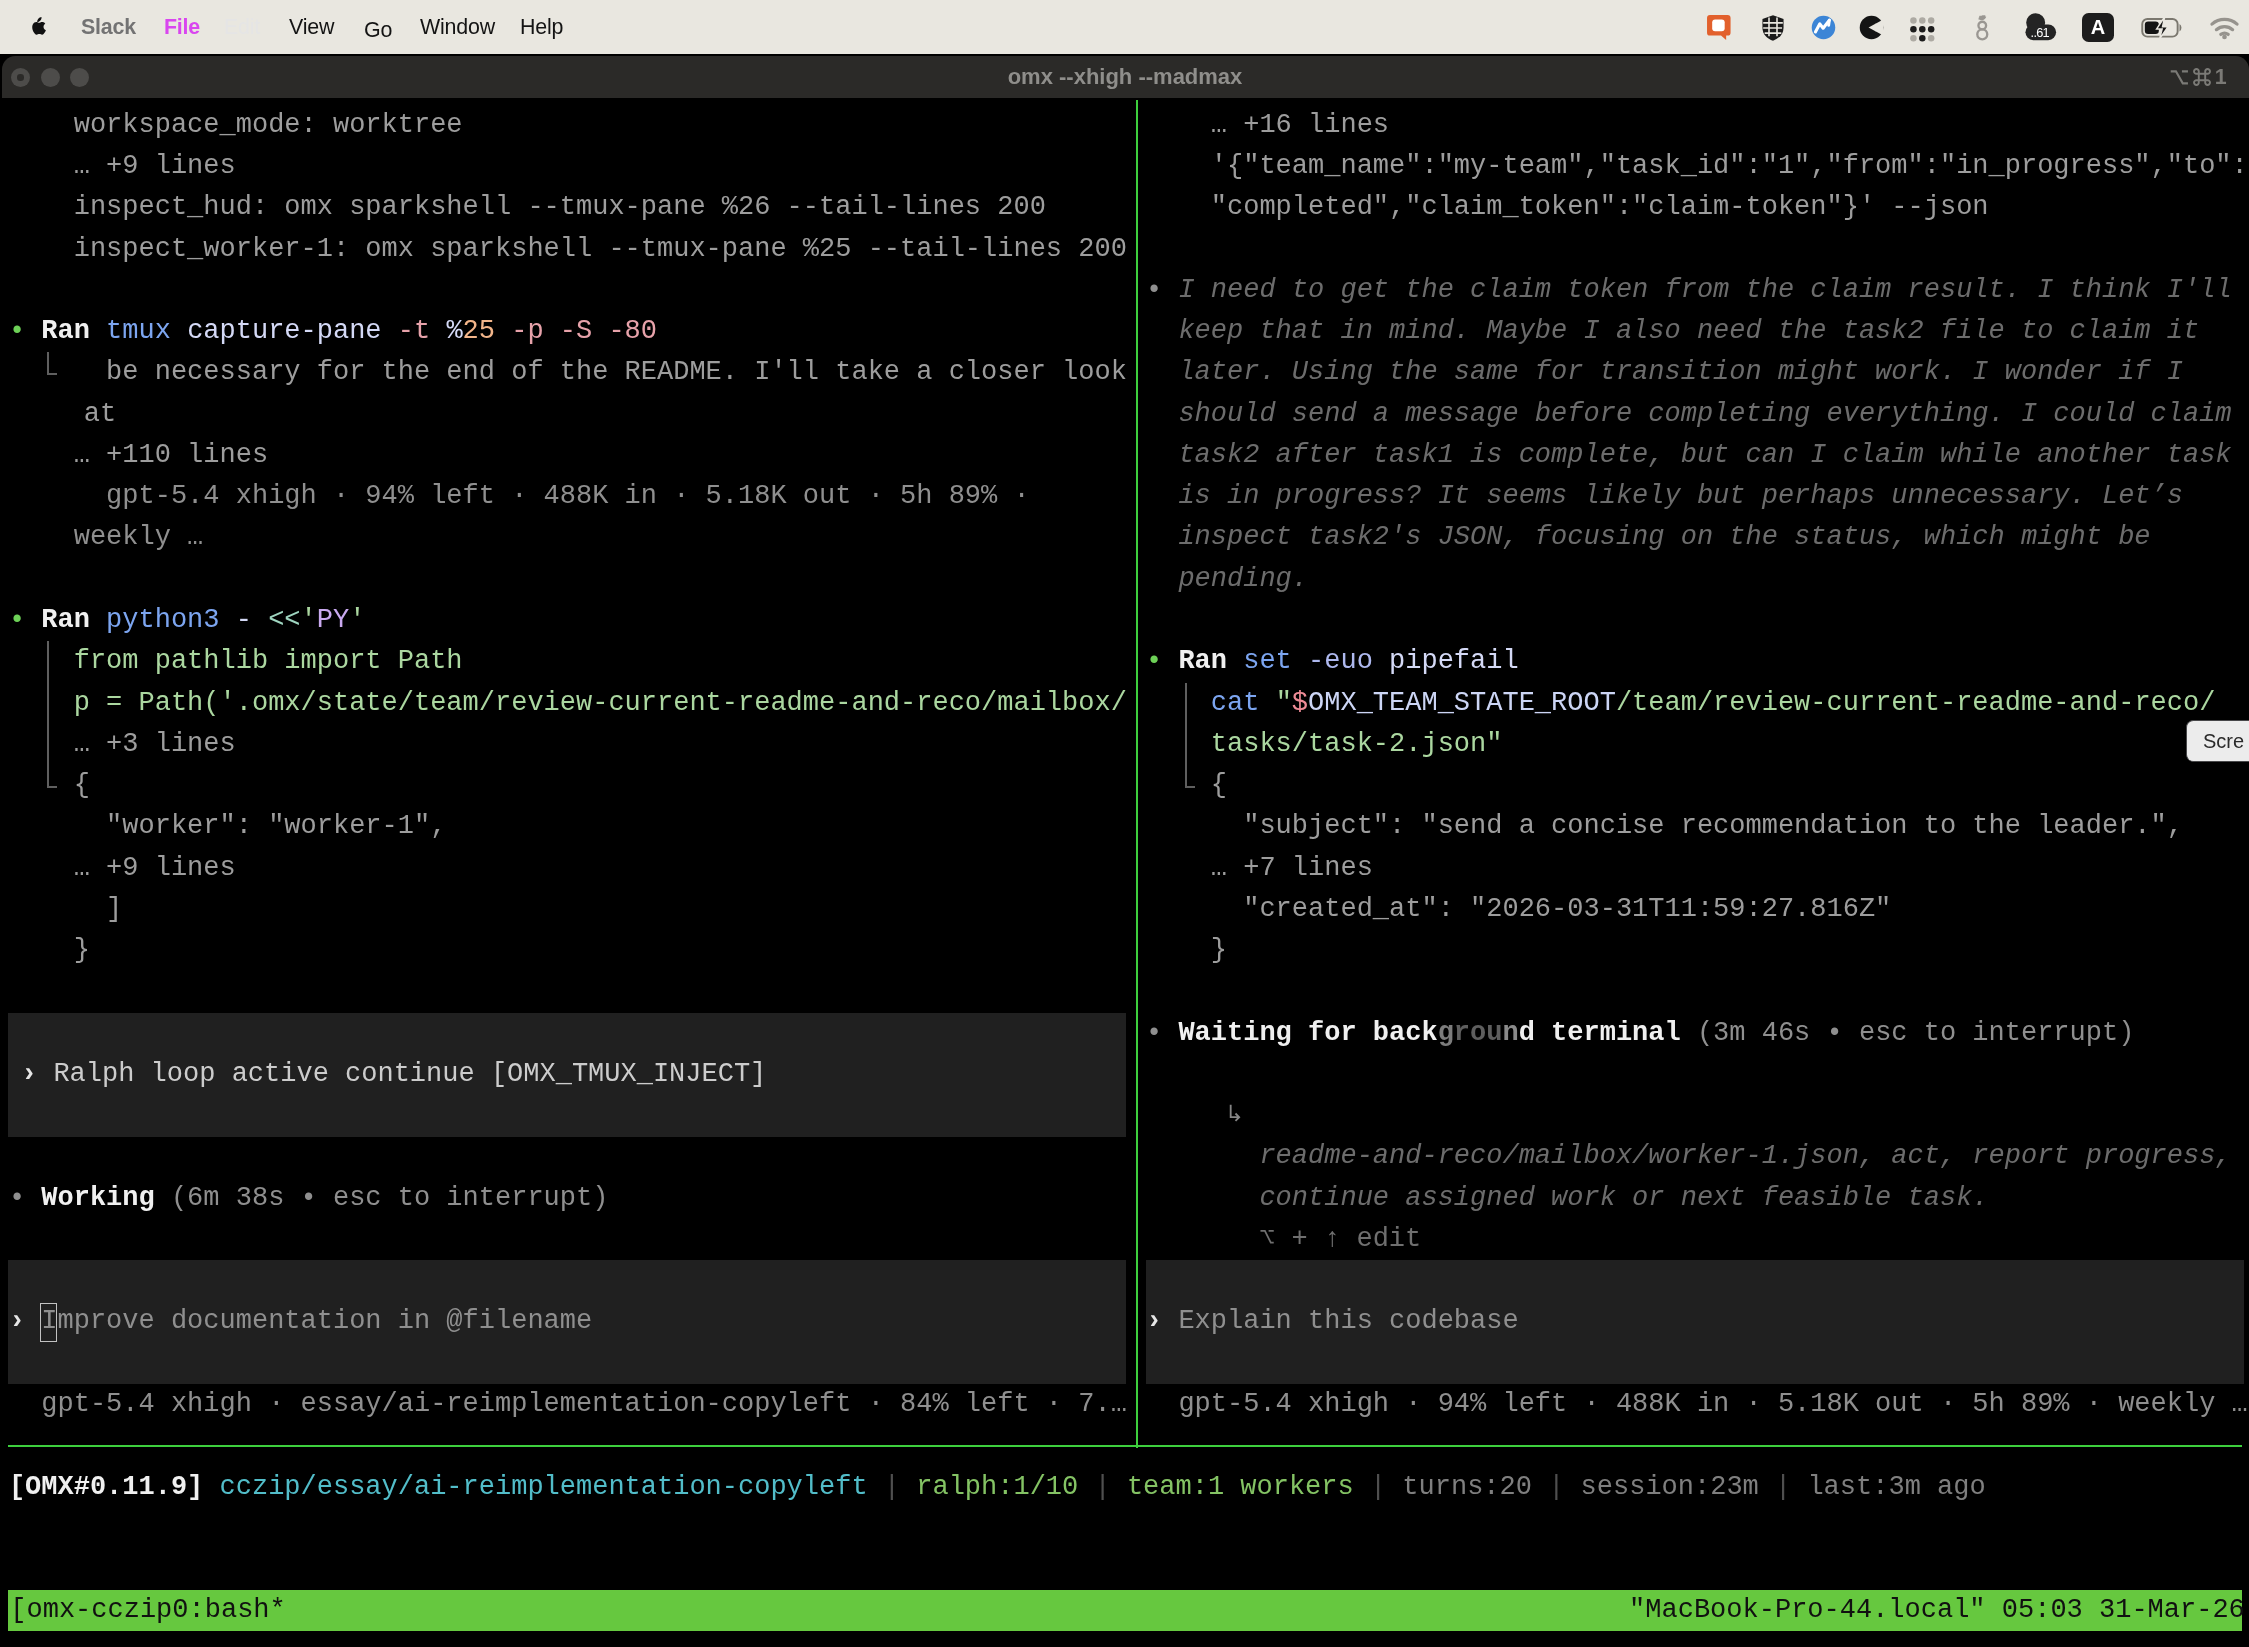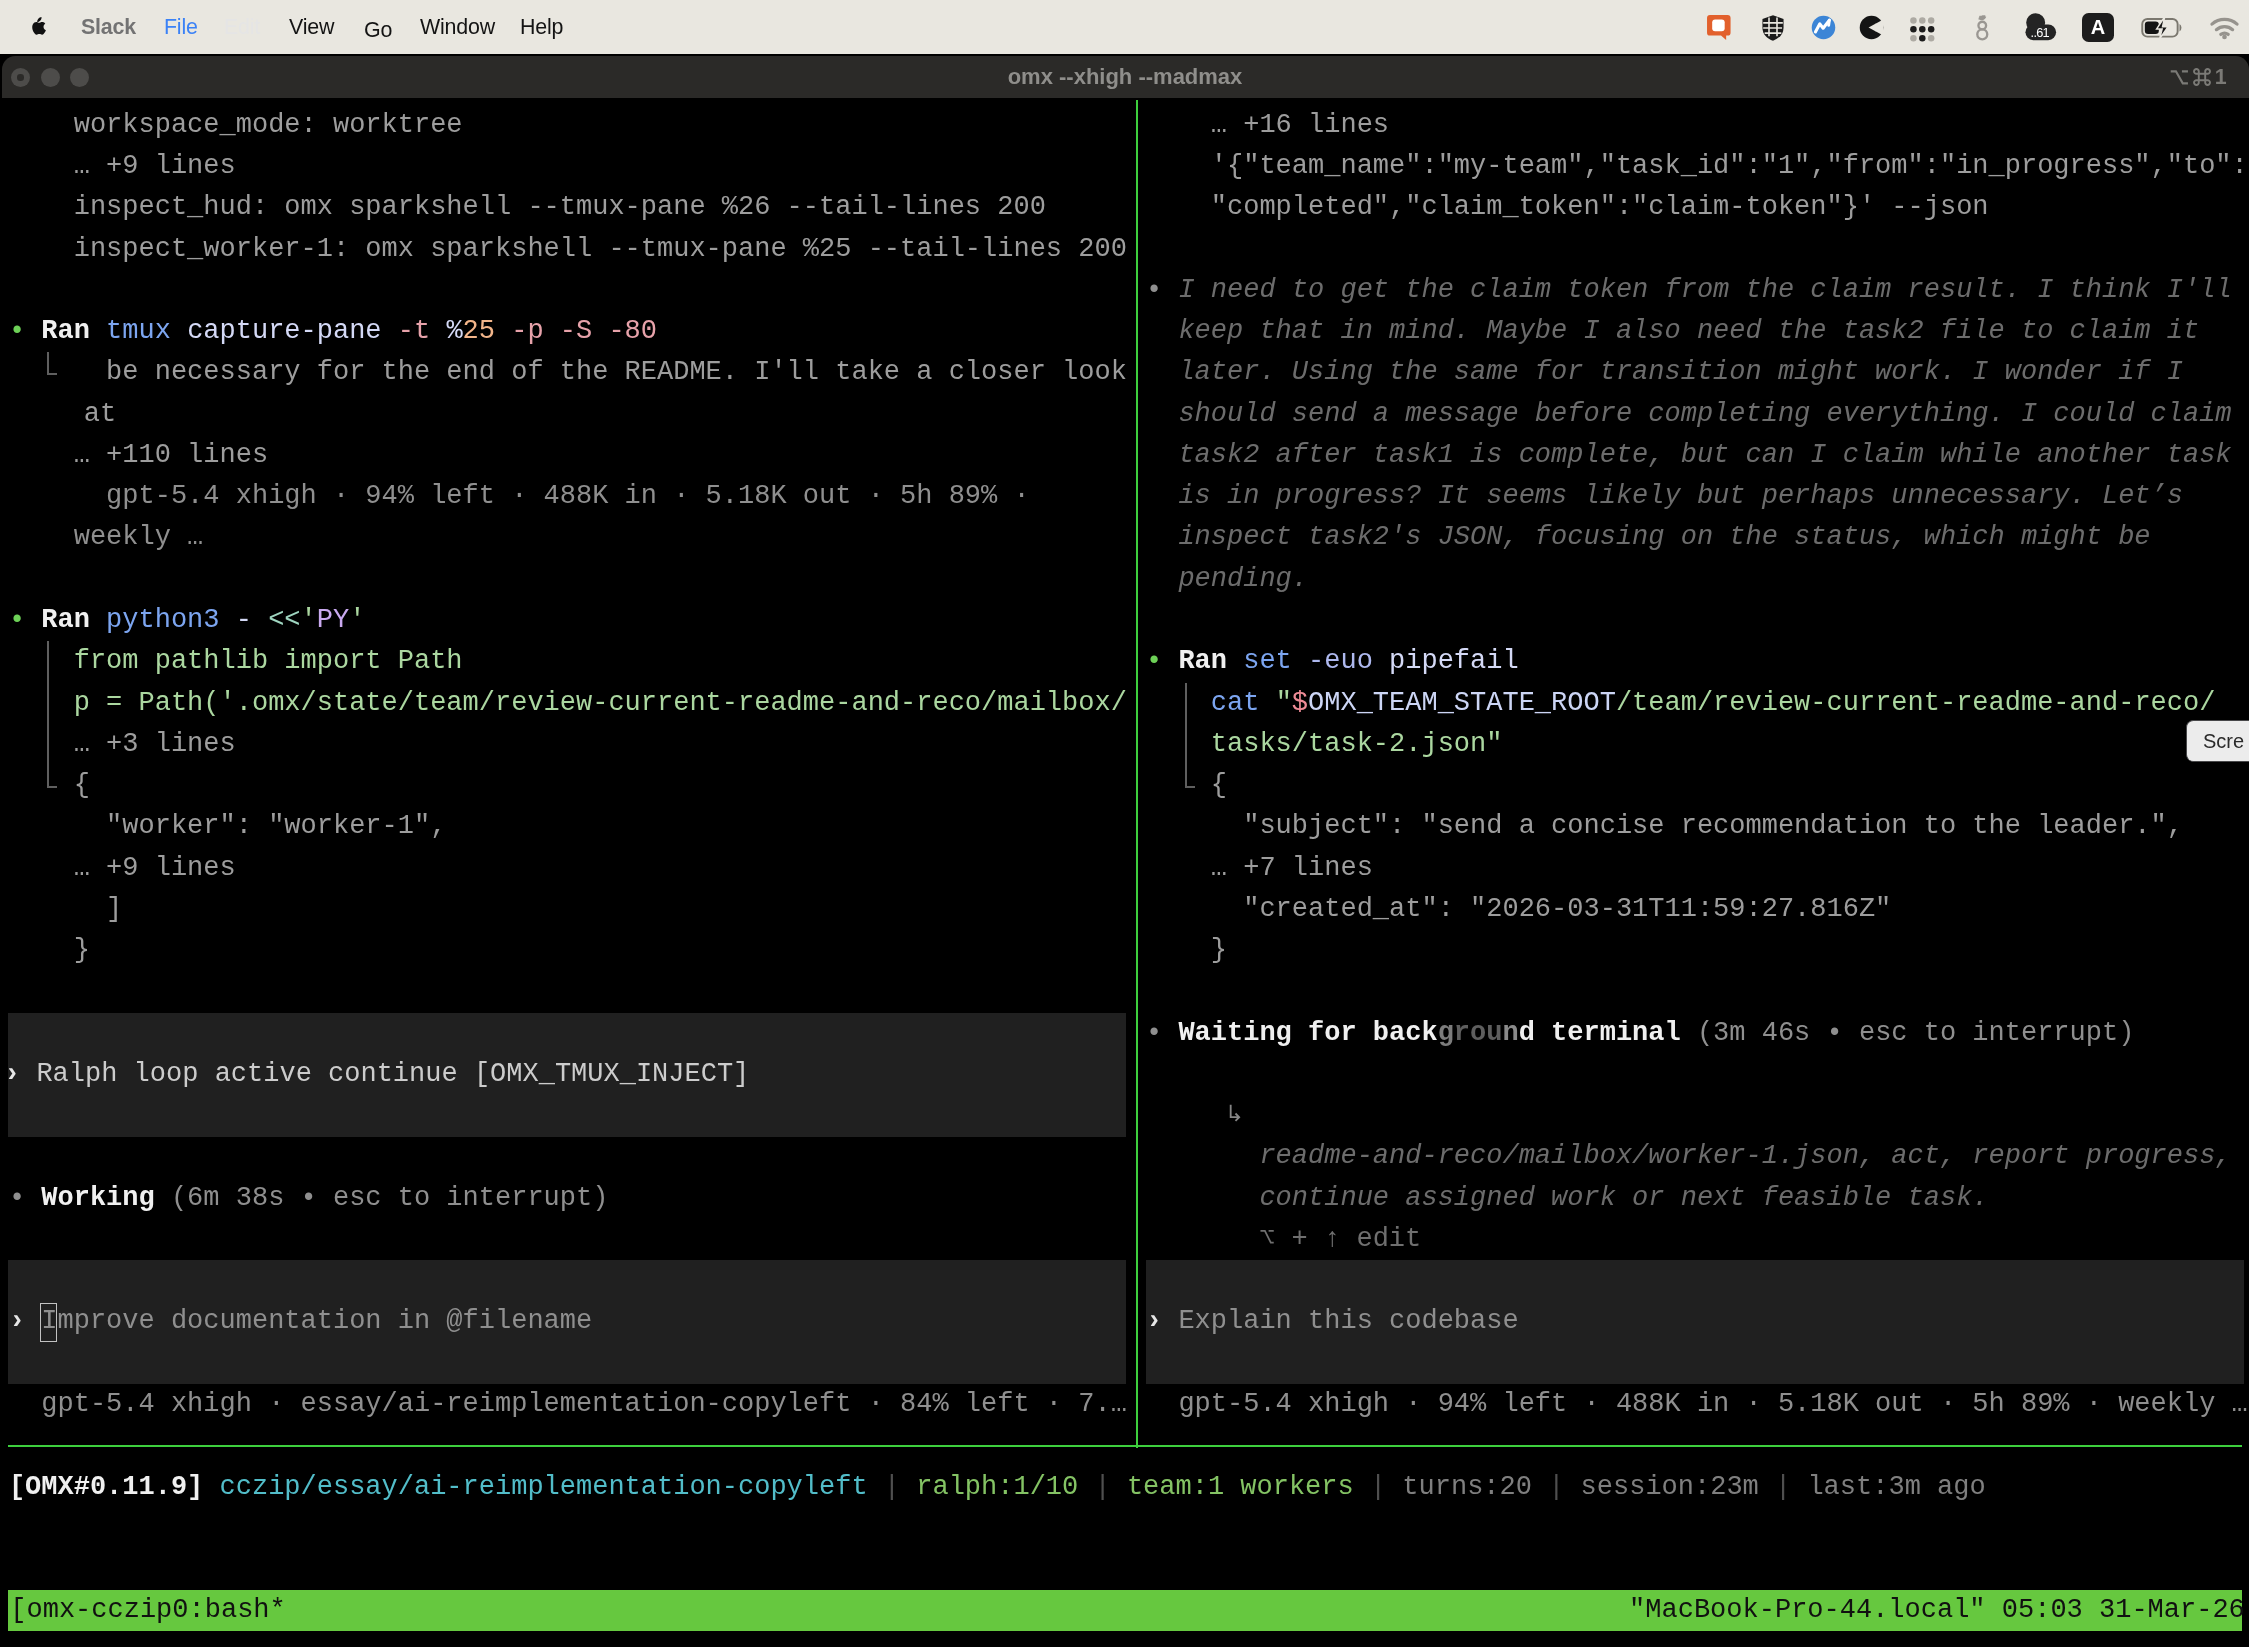--- a/index.html
+++ b/index.html
@@ -40,21 +40,21 @@
 <svg width="22" height="22" viewBox="0 0 24 24" style="margin-right:1.5px">
       <path d="M8.5 8.5h7v7h-7zM8.5 8.5H6a2.6 2.6 0 1 1 2.5-2.5zM15.5 8.5V6a2.6 2.6 0 1 1 2.5 2.5zM15.5 15.5H18a2.6 2.6 0 1 1-2.5 2.5zM8.5 15.5V18a2.6 2.6 0 1 1-2.5-2.5z" stroke="#7b7a76" stroke-width="2.1" fill="none"></path>
     </svg>
 <span style="font-size:21.4px;font-weight:bold;">1</span>
   </div>
 <div class="abs" style="left:0;top:0;width:2250px;height:54px;background:#e9e7e0;"></div>
 <svg class="abs" style="left:29.5px;top:16px" width="18.5" height="22" viewBox="0 0 17 21">
 <path fill="#111" d="M11.7 5.2c.9-1.1 1.5-2.6 1.3-4.1-1.3.1-2.8.9-3.7 2-.8.9-1.5 2.5-1.3 3.9 1.4.1 2.8-.7 3.7-1.8zm3.6 7.6c0-2.5 2-3.7 2.1-3.8-1.1-1.7-2.9-1.9-3.5-1.9-1.5-.2-2.9.9-3.7.9-.8 0-1.9-.9-3.2-.9-1.6 0-3.1 1-4 2.4-1.7 3-.4 7.4 1.2 9.8.8 1.2 1.8 2.5 3.1 2.4 1.2-.1 1.7-.8 3.2-.8s1.9.8 3.2.8c1.3 0 2.2-1.2 3-2.4 1-1.4 1.3-2.7 1.4-2.8-.1-.1-2.7-1.1-2.8-3.7z" transform="scale(0.82)"></path>
   </svg>
 <div class="abs" style="left:81px;top:0;height:54px;display:flex;align-items:center;color:#737373;font-size:21.4px;font-weight:bold;letter-spacing:-0.2px;">Slack</div>
-<div class="abs" style="left:164px;top:0;height:54px;display:flex;align-items:center;color:#3b82f6;font-size:21.4px;font-weight:normal;letter-spacing:-0.2px;">File</div>
+<div class="abs" style="left:164px;top:0;height:54px;display:flex;align-items:center;color:#d946ef;font-size:21.4px;font-weight:bold;letter-spacing:-0.2px;">File</div>
 <div class="abs" style="left:224px;top:0;height:54px;display:flex;align-items:center;color:#e5e5e5;font-size:21.4px;font-weight:normal;letter-spacing:-0.2px;">Edit</div>
 <div class="abs" style="left:289px;top:0;height:54px;display:flex;align-items:center;color:#141414;font-size:21.4px;font-weight:normal;letter-spacing:-0.2px;">View</div>
 <div class="abs" style="left:364px;top:0;height:60px;display:flex;align-items:center;color:#141414;font-size:21.4px;font-weight:normal;letter-spacing:-0.2px;">Go</div>
 <div class="abs" style="left:420px;top:0;height:54px;display:flex;align-items:center;color:#141414;font-size:21.4px;font-weight:normal;letter-spacing:-0.2px;">Window</div>
 <div class="abs" style="left:520px;top:0;height:54px;display:flex;align-items:center;color:#141414;font-size:21.4px;font-weight:normal;letter-spacing:-0.2px;">Help</div>
 <svg class="abs" style="left:1707px;top:14.8px" width="23.6" height="25" viewBox="0 0 32 34">
 <path fill="#e2602c" d="M4 0h24a4 4 0 0 1 4 4v20a4 4 0 0 1-4 4h-2v6l-7-6H4a4 4 0 0 1-4-4V4a4 4 0 0 1 4-4z"></path>
 <rect x="7" y="6" width="17" height="16" rx="4" fill="#fff"></rect>
   </svg>
 <svg class="abs" style="left:1761px;top:14.8px" width="24" height="26" viewBox="0 0 33 35">
@@ -137,21 +137,21 @@
 <div class="ln mono " style="left:8.9px;top:517px;"><span class="dim">    weekly …</span></div>
 <div class="ln mono " style="left:8.9px;top:600px;"><span class="gb">•</span> <span class="w">Ran</span> <span class="bl">python3</span> <span class="ll">-</span> <span class="tl">&lt;&lt;</span><span class="cg">'</span><span class="vi">PY</span><span class="cg">'</span></div>
 <div class="ln mono " style="left:8.9px;top:641px;"><span class="cg">    from pathlib import Path</span></div>
 <div class="ln mono " style="left:8.9px;top:683px;"><span class="cg">    p = Path('.omx/state/team/review-current-readme-and-reco/mailbox/</span></div>
 <div class="ln mono " style="left:8.9px;top:724px;">    … +3 lines</div>
 <div class="ln mono " style="left:8.9px;top:765px;">    {</div>
 <div class="ln mono " style="left:8.9px;top:806px;">      "worker": "worker-1",</div>
 <div class="ln mono " style="left:8.9px;top:848px;">    … +9 lines</div>
 <div class="ln mono " style="left:8.9px;top:889px;">      ]</div>
 <div class="ln mono " style="left:8.9px;top:930px;">    }</div>
-<div class="ln mono " style="left:4px;top:1054px;"><span class="pr">›</span> <span class="bt">Ralph loop active continue [OMX_TMUX_INJECT]</span></div>
+<div class="ln mono " style="left:21px;top:1054px;"><span class="pr">›</span> <span class="bt">Ralph loop active continue [OMX_TMUX_INJECT]</span></div>
 <div class="ln mono " style="left:8.9px;top:1178px;"><span class="dim">•</span> <span class="w">Working</span> <span class="dim">(6m 38s • esc to interrupt)</span></div>
 <div class="ln mono " style="left:8.9px;top:1301px;"><span class="pr">›</span> <span class="dim">Improve documentation in @filename</span></div>
 <div class="ln mono " style="left:8.9px;top:1384px;"><span class="dim">  gpt-5.4 xhigh · essay/ai-reimplementation-copyleft · 84% left · 7.…</span></div>
 <div class="abs" style="left:40px;top:1303px;width:17px;height:39px;border:1.8px solid #c2c2c2;box-sizing:border-box;"></div>
 <div class="ln mono " style="left:1146px;top:105px;">    … +16 lines</div>
 <div class="ln mono " style="left:1146px;top:146px;">    '{"team_name":"my-team","task_id":"1","from":"in_progress","to":</div>
 <div class="ln mono " style="left:1146px;top:187px;">    "completed","claim_token":"claim-token"}' --json</div>
 <div class="ln mono " style="left:1146px;top:270px;"><span class="dim">•</span> <span class="th">I need to get the claim token from the claim result. I think I'll</span></div>
 <div class="ln mono " style="left:1146px;top:311px;"><span class="th">  keep that in mind. Maybe I also need the task2 file to claim it</span></div>
 <div class="ln mono " style="left:1146px;top:352px;"><span class="th">  later. Using the same for transition might work. I wonder if I</span></div>

